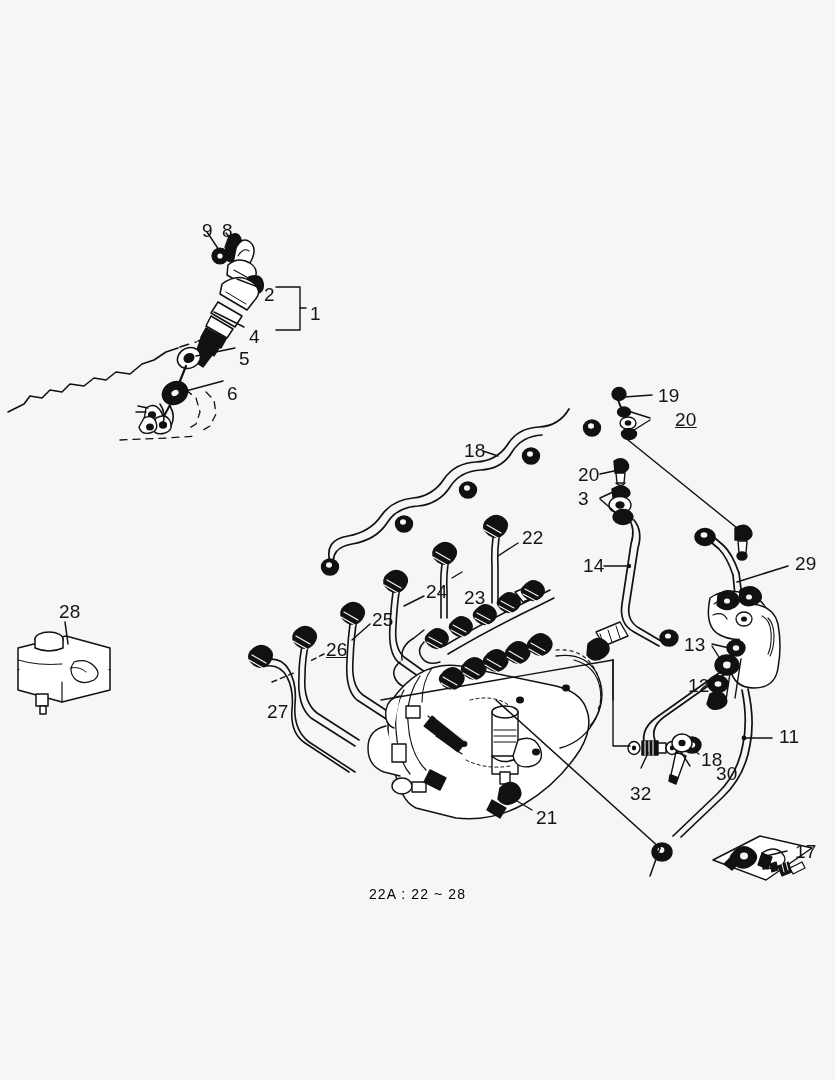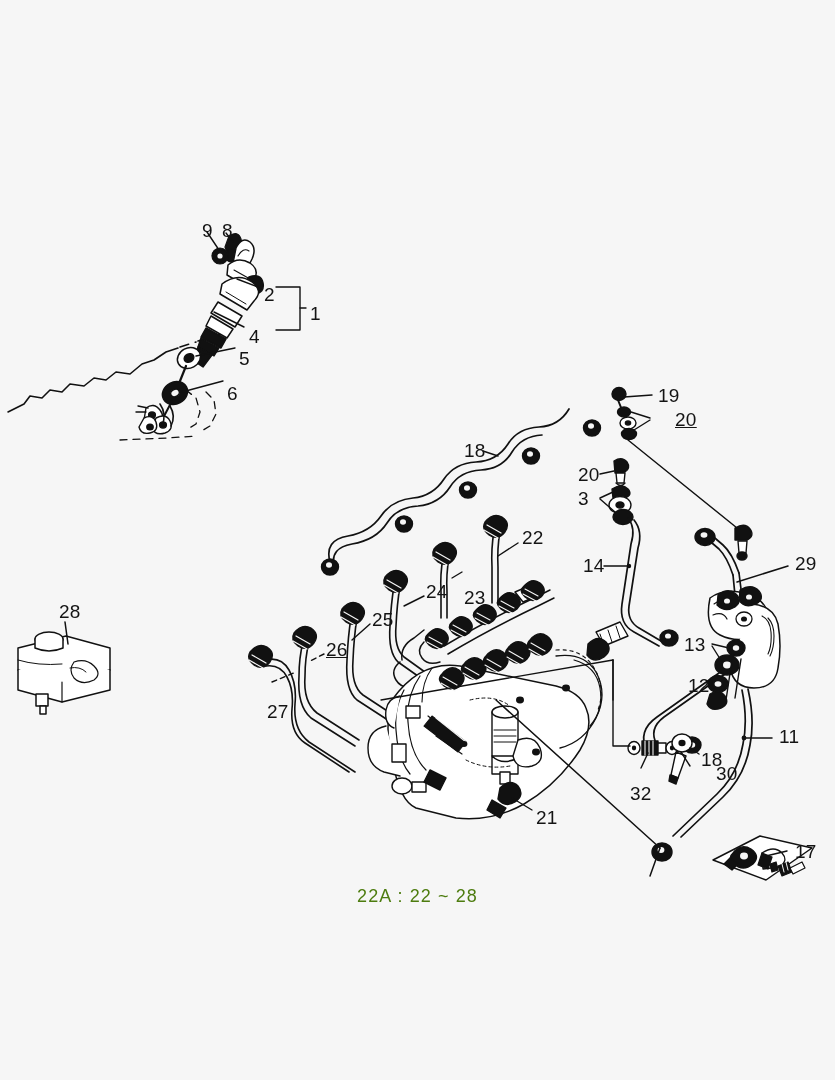--- a/index.html
+++ b/index.html
@@ -3,21 +3,21 @@
 <meta charset="utf-8">
 <style>
   html,body{margin:0;padding:0;background:#f6f6f6;}
   body{width:835px;height:1080px;position:relative;overflow:hidden;
        font-family:"Liberation Sans",sans-serif;color:#1a1a1a;}
   #diagram{position:absolute;left:0;top:0;width:835px;height:1080px;}
   .lbl{position:absolute;font-family:"Liberation Sans",sans-serif;
        font-size:19px;color:#141414;line-height:1;letter-spacing:0.3px;
        white-space:nowrap;}
   #caption{position:absolute;left:0;top:886px;width:835px;text-align:center;
-           font-size:18px;letter-spacing:1.1px;color:#4d7c0f;}
+           font-size:14px;letter-spacing:1.1px;color:#000000;}
   svg{display:block;}
 </style>
 </head>
 <body>
 
 <svg id="diagram" viewBox="0 0 835 1080" xmlns="http://www.w3.org/2000/svg">
   <rect x="0" y="0" width="835" height="1080" fill="#f6f6f6"></rect>
 
   <g stroke="#111" fill="none" stroke-linecap="round" stroke-linejoin="round">
 

